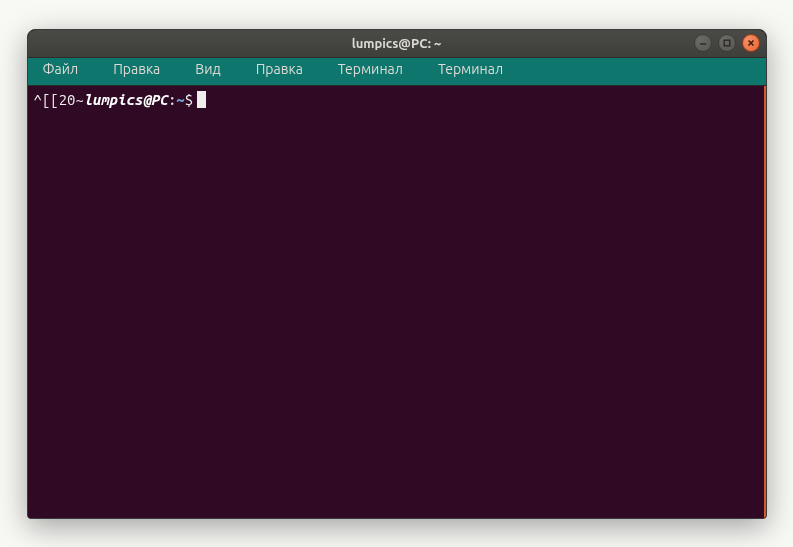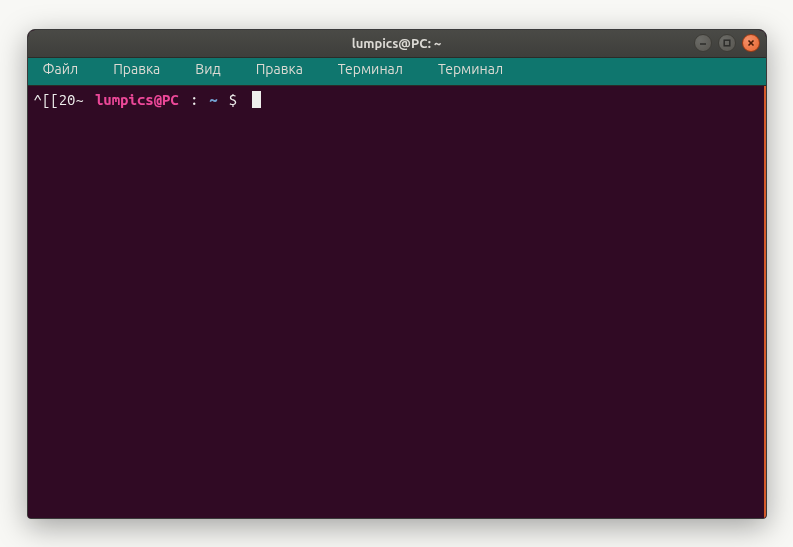--- a/index.html
+++ b/index.html
@@ -100,28 +100,28 @@
       font-size: 15px;
       line-height: 1.35;
       color: #eeeeec;
       position: relative;
       border-right: 2px solid #d45a2a;
     }
     .prompt-line {
       display: flex;
       flex-wrap: wrap;
       align-items: center;
-      gap: 11px;
     }
     .seg-pre {
       color: #eeeeec;
     }
     .seg-user {
-      color: #ec4899;
+      color: #ffffff;
       font-weight: bold;
+      font-style: italic;
     }
     .seg-colon {
       color: #eeeeec;
     }
     .seg-path {
       color: #729fcf;
       font-weight: bold;
     }
     .seg-dollar {
       color: #eeeeec;

